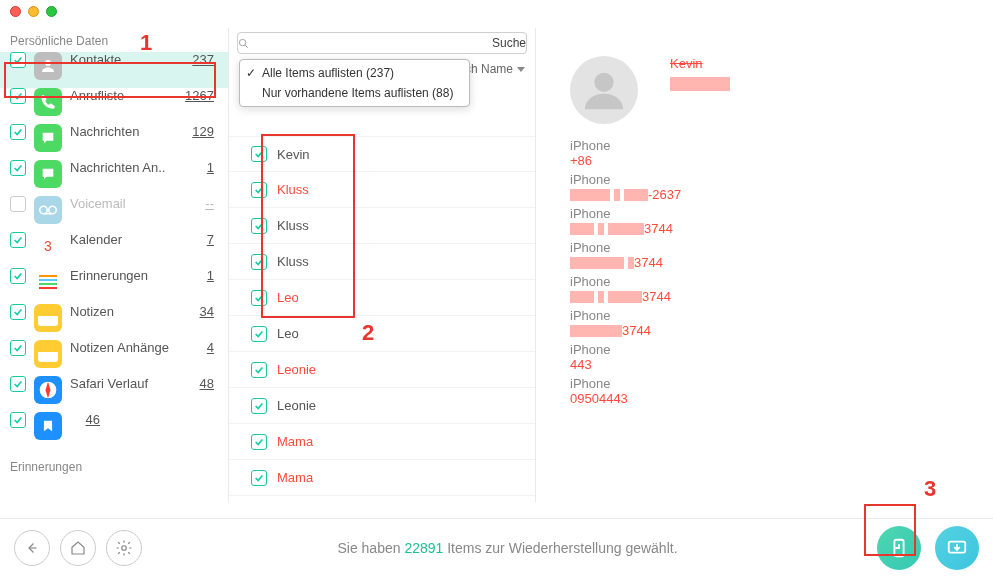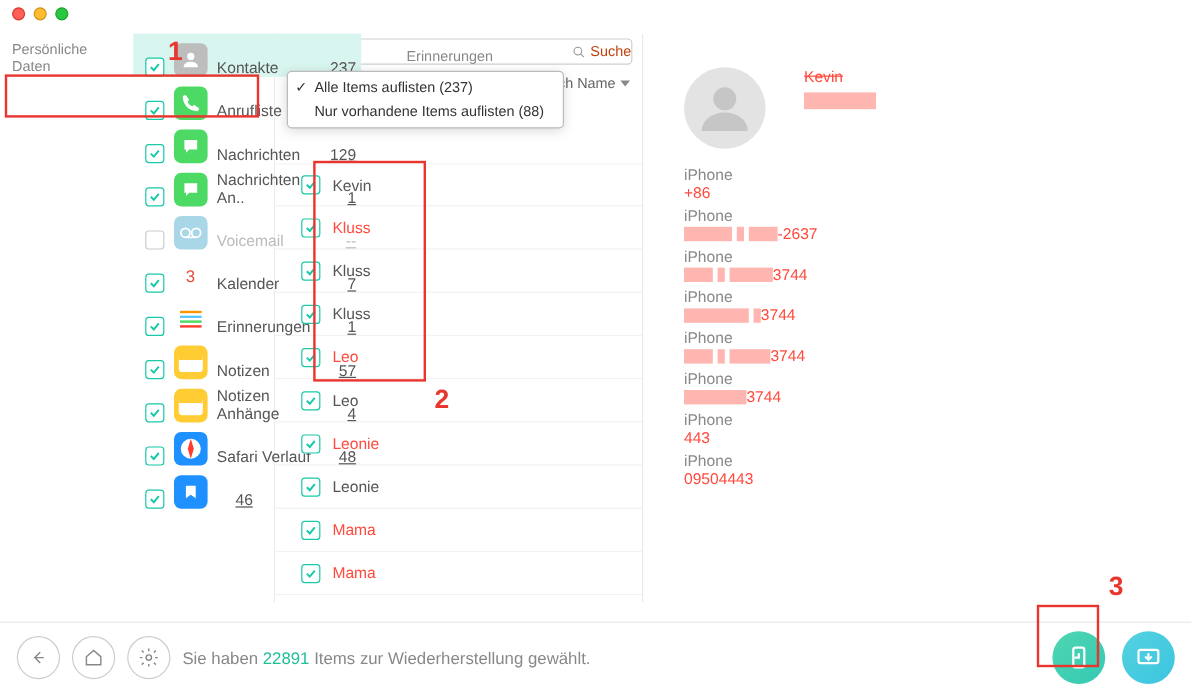--- a/index.html
+++ b/index.html
@@ -7,24 +7,24 @@
   
   .traffic-lights { position: absolute; top: 6px; left: 10px; display: flex; gap: 7px; }
   .tl { width: 11px; height: 11px; border-radius: 50%; }
   .tl.red { background: #ff5f57; border: 1px solid #d63a30; }
   .tl.yellow { background: #febc2e; border: 1px solid #cf9318; }
   .tl.green { background: #28c840; border: 1px solid #1fa32f; }
 
   .main { display: flex; width: 100%; height: 502px; padding-top: 28px; }
   
   
-  .sidebar { width: 228px; background: #fff; display: flex; flex-direction: row; position: relative; gap: 28px; }
+  .sidebar { width: 228px; background: #fff; display: flex; flex-direction: column; position: relative; }
   .section-header { font-size: 12px; color: #888; padding: 6px 10px 4px 10px; }
   
-  .side-item { display: flex; align-items: flex-end; height: 36px; padding: 0 0 0 10px; gap: 8px; position: relative; }
+  .side-item { display: flex; align-items: flex-start; height: 36px; padding: 0 10px 0 10px; gap: 8px; position: relative; }
   .side-item.selected { background: #d9f5ef; }
   .side-check { width: 16px; height: 16px; border: 1.5px solid #19c9a8; border-radius: 3px; background: #fff; position: relative; display:flex; align-items:center; justify-content:center;}
   .side-check svg { width:10px; height:10px; }
   .side-check.disabled { border-color:#ccc; }
   
   .side-icon { width: 28px; height: 28px; border-radius: 6px; display:flex; align-items:center; justify-content:center; }
   .side-label { flex: 1; color: #555; }
   .side-count { color:#555; padding-right:4px; min-width:34px; text-align:right;text-decoration:underline; }
   .side-item.disabled .side-label, .side-item.disabled .side-count { color:#bbb; }
 
@@ -32,21 +32,21 @@
   .annot-1 { position:absolute; left:4px; top:62px; width:212px; height:36px; border:2px solid #e8352d; pointer-events:none; }
   .annot-1-label { position:absolute; left:140px; top:30px; color:#e8352d; font-size:22px; font-weight:bold; }
   .annot-2 { position:absolute; left:261px; top:134px; width:94px; height:184px; border:2px solid #e8352d; pointer-events:none; }
   .annot-2-label { position:absolute; left:362px; top:320px; color:#e8352d; font-size:22px; font-weight:bold; }
   .annot-3 { position:absolute; left:864px; top:504px; width:52px; height:52px; border:2px solid #e8352d; pointer-events:none; }
   .annot-3-label { position:absolute; left:924px; top:476px; color:#e8352d; font-size:22px; font-weight:bold; }
 
   
   .middle { width: 308px; border-left:1px solid #e9e9e9; border-right:1px solid #e9e9e9; display:flex; flex-direction:column; background:#fff; }
   .search-wrap { padding:4px 8px; }
-  .search-box { height:22px; border:1px solid #cfcfcf; border-radius:4px; background:#fff; display:flex; align-items:center; justify-content:flex-end; gap:4px; color:#c2410c; font-size:12px;}
+  .search-box { height:22px; border:1px solid #cfcfcf; border-radius:4px; background:#fff; display:flex; align-items:center; justify-content:space-between; gap:4px; color:#404040; font-size:12px;}
   .filter-bar { display:flex; justify-content:space-between; padding:4px 10px; font-size:12px; color:#666; }
   .filter-item { display:flex; align-items:center; gap:4px; cursor:default; }
   .caret { width:0; height:0; border-left:4px solid transparent; border-right:4px solid transparent; border-top:5px solid #888; }
 
   .dropdown-menu { position:absolute; left:239px; top:59px; width:231px; background:#fff; border:1px solid #bbb; border-radius:4px; box-shadow:0 2px 10px rgba(0,0,0,.15); z-index:10; padding:3px 0; font-size:12px; }
   .dd-item { padding:3px 14px 3px 22px; position:relative; color:#333; }
   .dd-item.selected::before { content:"✓"; position:absolute; left:6px; top:3px; }
 
   .contact-list { flex:1; overflow:hidden; }
   .contact-row { display:flex; align-items:center; height:36px; padding-left:22px; gap:10px; border-bottom:1px solid #f2f2f2; }
@@ -65,21 +65,21 @@
   .detail-fields {  }
   .field-label { color:#888; margin-top:4px; }
   .field-val { color:#ff4a3d; }
   .redact-line { display:flex; align-items:center; gap:0; }
   .rb { height:12px; background:#ffb6b1; display:inline-block; }
 
   
   .bottom-bar { position:absolute; left:0; bottom:0; width:100%; height:58px; border-top:1px solid #e9e9e9; display:flex; align-items:center; padding:0 14px; background:#fff; }
   .circle-btn { width:36px; height:36px; border:1px solid #ccc; border-radius:50%; display:flex; align-items:center; justify-content:center; margin-right:10px; color:#888; background:#fff;}
   .circle-btn svg{ width:18px; height:18px; stroke:#888; fill:none; stroke-width:1.6; }
-  .status-text { flex:1; color:#888; font-size:14px; }
+  .status-text { flex:1; text-align:center; color:#888; font-size:14px; }
   .status-text .count { color:#1fbf98; }
   .action-btn { width:44px; height:44px; border-radius:50%; display:flex; align-items:center; justify-content:center; margin-left:14px; }
   .action-btn svg { width:22px; height:22px; stroke:#fff; fill:none; stroke-width:2; }
   .action-btn.teal { background: linear-gradient(135deg,#4fd6b0,#34c9b5); }
   .action-btn.blue { background: linear-gradient(135deg,#55d2e0,#3bc5df); }
 
   .check-tick { stroke:#19c9a8; stroke-width:2; fill:none; }
 </style>
 </head>
 <body>
@@ -195,21 +195,21 @@
         <div class="side-item">
           <div class="side-check">
             <svg class="check-tick" viewBox="0 0 12 12">
               <polyline points="2 6 5 9 10 3"></polyline>
             </svg>
           </div>
           <div class="side-icon" style="background:#ffcc33;">
             <div style="width:20px;height:16px;background:#fff;border-top:6px solid #ffcc33;border-radius:3px"></div>
           </div>
           <div class="side-label">Notizen</div>
-          <div class="side-count">57</div>
+          <div class="side-count">34</div>
         </div>
         <div class="side-item">
           <div class="side-check">
             <svg class="check-tick" viewBox="0 0 12 12">
               <polyline points="2 6 5 9 10 3"></polyline>
             </svg>
           </div>
           <div class="side-icon" style="background:#ffcc33;">
             <div style="width:20px;height:16px;background:#fff;border-top:6px solid #ffcc33;border-radius:3px"></div>
           </div>

